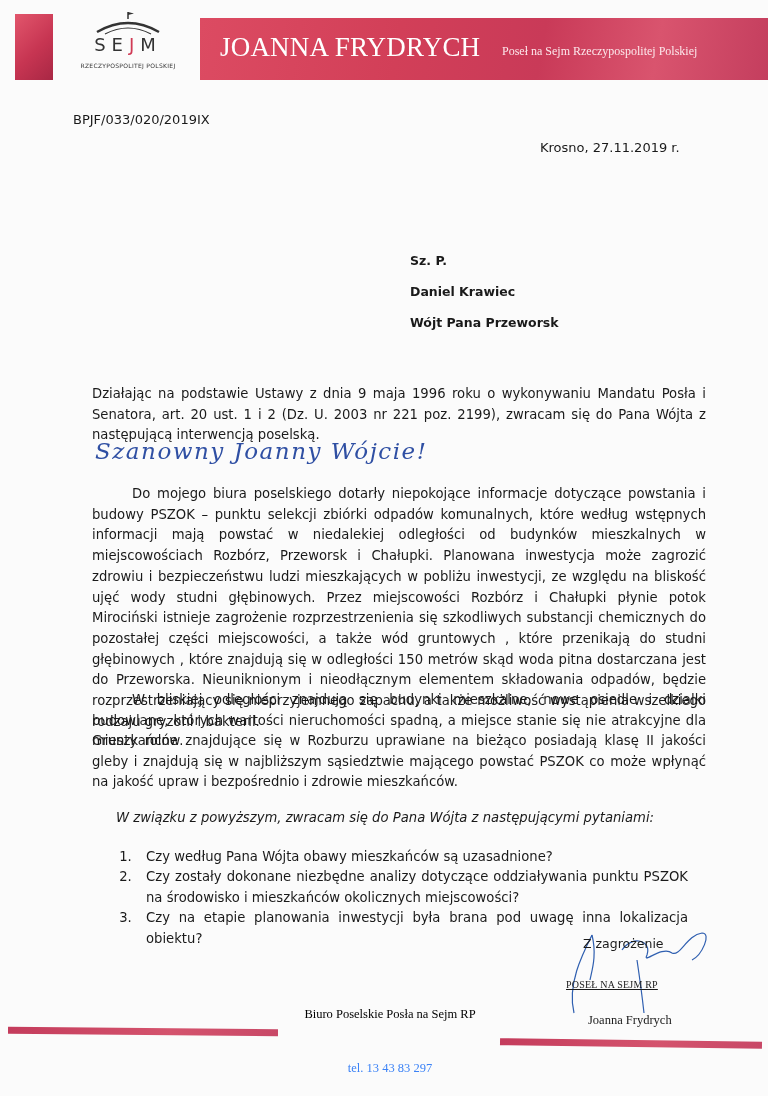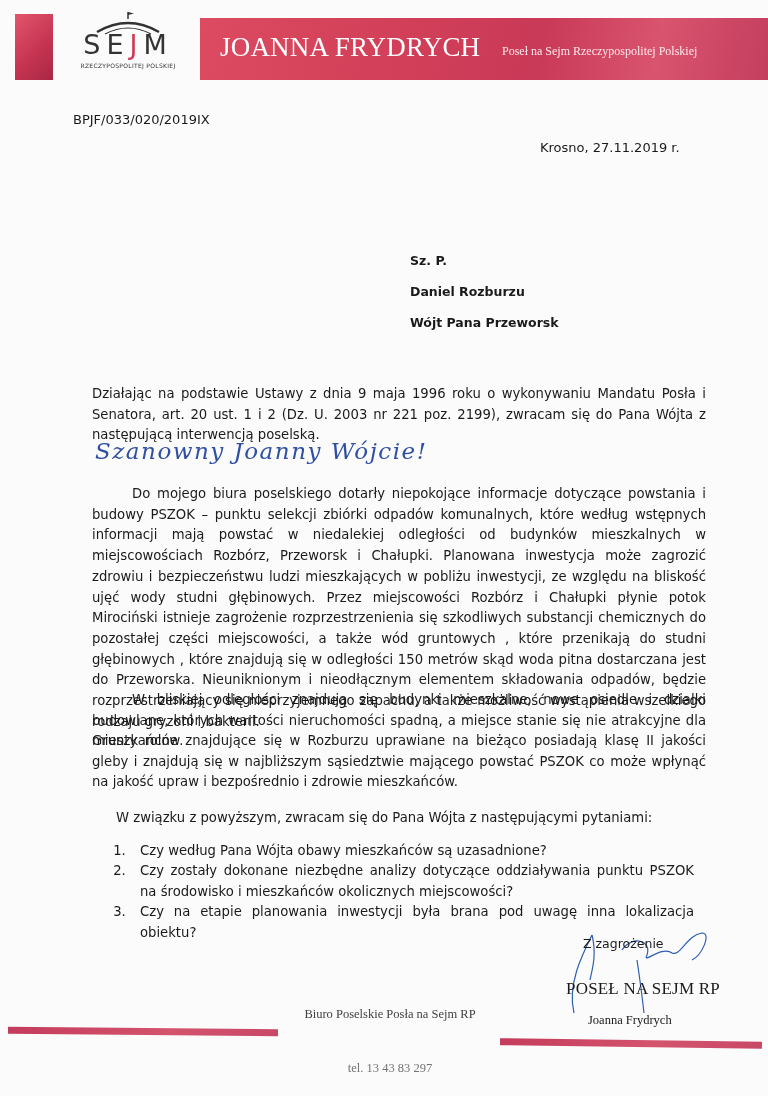--- a/index.html
+++ b/index.html
@@ -12,21 +12,21 @@
   .abs { position: absolute; }
 
   
   .left-block {
     left: 15px; top: 14px; width: 38px; height: 66px;
     background: linear-gradient(135deg, #e2566c 0%, #c73552 55%, #a82744 100%);
   }
   .sejm-logo { left: 62px; top: 10px; width: 132px; height: 72px; text-align: center; }
   .sejm-logo svg { display: block; margin: 0 auto; }
   .sejm-word {
-    font-family: "DejaVu Sans", sans-serif; font-size: 27px; letter-spacing: 6px;
+    font-family: "DejaVu Sans", sans-serif; font-size: 18px; letter-spacing: 6px;
     color: #333; margin-top: -2px; line-height: 22px;
   }
   .sejm-word .j { color: #d03a55; }
   .sejm-sub {
     font-family: "DejaVu Sans", sans-serif; font-size: 6px; letter-spacing: 0.3px;
     color: #333; margin-top: 6px;
   }
   .banner {
     left: 200px; top: 18px; width: 568px; height: 62px;
     background: linear-gradient(100deg, #dc4b62 0%, #d23f58 35%, #c93a58 60%, #d9546e 80%, #c43e5e 100%);
@@ -48,41 +48,41 @@
 
   .body { left: 92px; width: 614px; text-align: justify; font-size: 13.2px; line-height: 20.7px; }
   .indent { text-indent: 40px; }
 
   .handwrite {
     left: 95px; top: 438px; font-family: "DejaVu Serif", serif; font-style: italic;
     font-size: 23px; color: #2f4fa3; letter-spacing: 1.5px;
   }
 
   .questions { left: 92px; top: 808px; width: 614px; font-size: 13.2px; line-height: 20.5px; }
-  .questions .intro { padding-left: 24px; }
-  .questions ol { margin: 12px; padding-left: 26px; }
+  .questions .intro { padding-left: 24px; font-style: italic; }
+  .questions ol { margin: 18px; padding-left: 26px; }
   .questions li { padding-left: 10px; text-align: justify; }
 
   
   .sig-regards { left: 583px; top: 933px; font-size: 12.5px; }
-  .sig-title { left: 566px; top: 979px; font-family: "Liberation Serif", serif; font-size: 17px; letter-spacing: 0.2px; }
+  .sig-title { left: 566px; top: 979px; font-family: "Liberation Serif", serif; font-size: 10px; letter-spacing: 0.2px; text-decoration: underline; }
   .sig-name { left: 588px; top: 1013px; font-family: "Liberation Serif", serif; font-size: 12.5px; }
   .sig-scribble { left: 562px; top: 925px; }
 
   
   .footer-line { height: 7px; background: linear-gradient(90deg, #c43c5c, #d4536d 60%, #c84867); }
   .fl-left { left: 8px; top: 1028px; width: 270px; transform: rotate(0.5deg); }
   .fl-right { left: 500px; top: 1040px; width: 262px; transform: rotate(0.8deg); }
   .footer-text {
     left: 270px; top: 1004px; width: 240px; text-align: center;
-    font-family: "Liberation Serif", serif; font-size: 12.5px; line-height: 21px; color: #404040;
+    font-family: "Liberation Serif", serif; font-size: 12.5px; line-height: 21px; color: #000000;
   }
   .footer-tel {
     left: 270px; top: 1061px; width: 240px; text-align: center;
-    font-family: "Liberation Serif", serif; font-size: 12.5px; color: #737373;
+    font-family: "Liberation Serif", serif; font-size: 12.5px; color: #3b82f6;
   }
 </style>
 </head>
 <body>
 
 <div class="abs left-block"></div>
 
 <div class="abs sejm-logo">
   <svg width="70" height="26" viewBox="0 0 70 26">
     <path d="M4 22 Q35 4 66 22" stroke="#333" stroke-width="2.4" fill="none"></path>
@@ -97,21 +97,21 @@
 </div>
 
 <div class="abs banner"></div>
 <div class="abs banner-name">JOANNA FRYDRYCH</div>
 <div class="abs banner-sub">Poseł na Sejm Rzeczypospolitej Polskiej</div>
 
 <div class="abs ref txt">BPJF/033/020/2019IX</div>
 <div class="abs date txt">Krosno, 27.11.2019 r.</div>
 
 <div class="abs rcpt txt" style="top:250px;">Sz. P.</div>
-<div class="abs rcpt txt" style="top:281px;">Daniel Rozburzu</div>
+<div class="abs rcpt txt" style="top:281px;">Daniel Krawiec</div>
 <div class="abs rcpt txt" style="top:312px;">Wójt Pana Przeworsk</div>
 
 <div class="abs body txt" style="top:384px;">Działając na podstawie Ustawy z dnia 9 maja 1996 roku o wykonywaniu Mandatu Posła i Senatora, art. 20 ust. 1 i 2 (Dz. U. 2003 nr 221 poz. 2199), zwracam się do Pana Wójta z następującą interwencją poselską.</div>
 
 <div class="abs handwrite">Szanowny Joanny Wójcie!</div>
 
 <div class="abs body txt indent" style="top:484px;">Do mojego biura poselskiego dotarły niepokojące informacje dotyczące powstania i budowy PSZOK – punktu selekcji zbiórki odpadów komunalnych, które według wstępnych informacji mają powstać w niedalekiej odległości od budynków mieszkalnych w miejscowościach Rozbórz, Przeworsk i Chałupki. Planowana inwestycja może zagrozić zdrowiu i bezpieczeństwu ludzi mieszkających w pobliżu inwestycji, ze względu na bliskość ujęć wody studni głębinowych. Przez miejscowości Rozbórz i Chałupki płynie potok Mirociński istnieje zagrożenie rozprzestrzenienia się szkodliwych substancji chemicznych do pozostałej części miejscowości, a także wód gruntowych , które przenikają do studni głębinowych , które znajdują się w odległości 150 metrów skąd woda pitna dostarczana jest do Przeworska. Nieuniknionym i nieodłącznym elementem składowania odpadów, będzie rozprzestrzeniający się nieprzyjemnego zapachu, a także możliwość wystąpienia wszelkiego rodzaju gryzoni i bakterii.</div>
 
 <div class="abs body txt indent" style="top:690px;">W bliskiej odległości znajdują się budynki mieszkalne, nowe osiedle i działki budowlane, których wartości nieruchomości spadną, a miejsce stanie się nie atrakcyjne dla mieszkańców.</div>
 <div class="abs body txt" style="top:731px;">Grunty rolne znajdujące się w Rozburzu uprawiane na bieżąco posiadają klasę II jakości gleby i znajdują się w najbliższym sąsiedztwie mającego powstać PSZOK co może wpłynąć na jakość upraw i bezpośrednio i zdrowie mieszkańców.</div>

